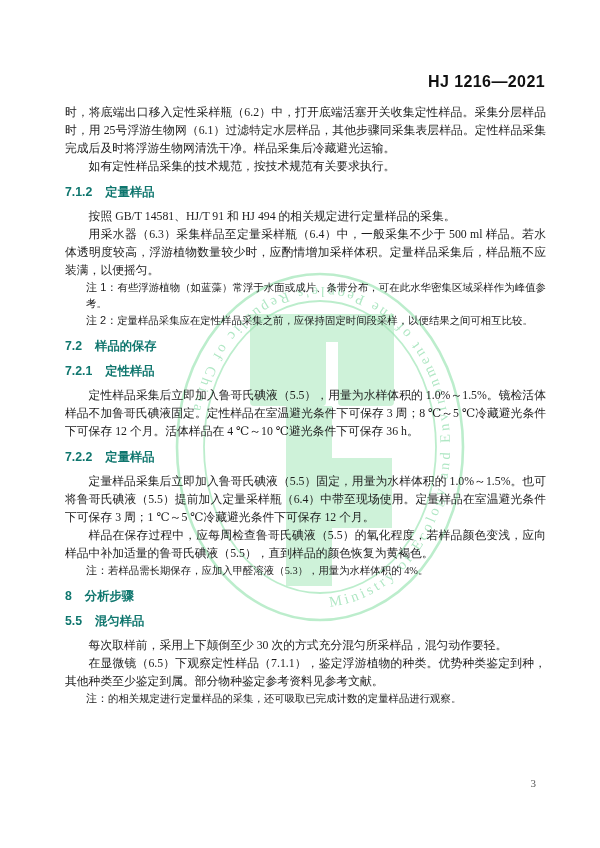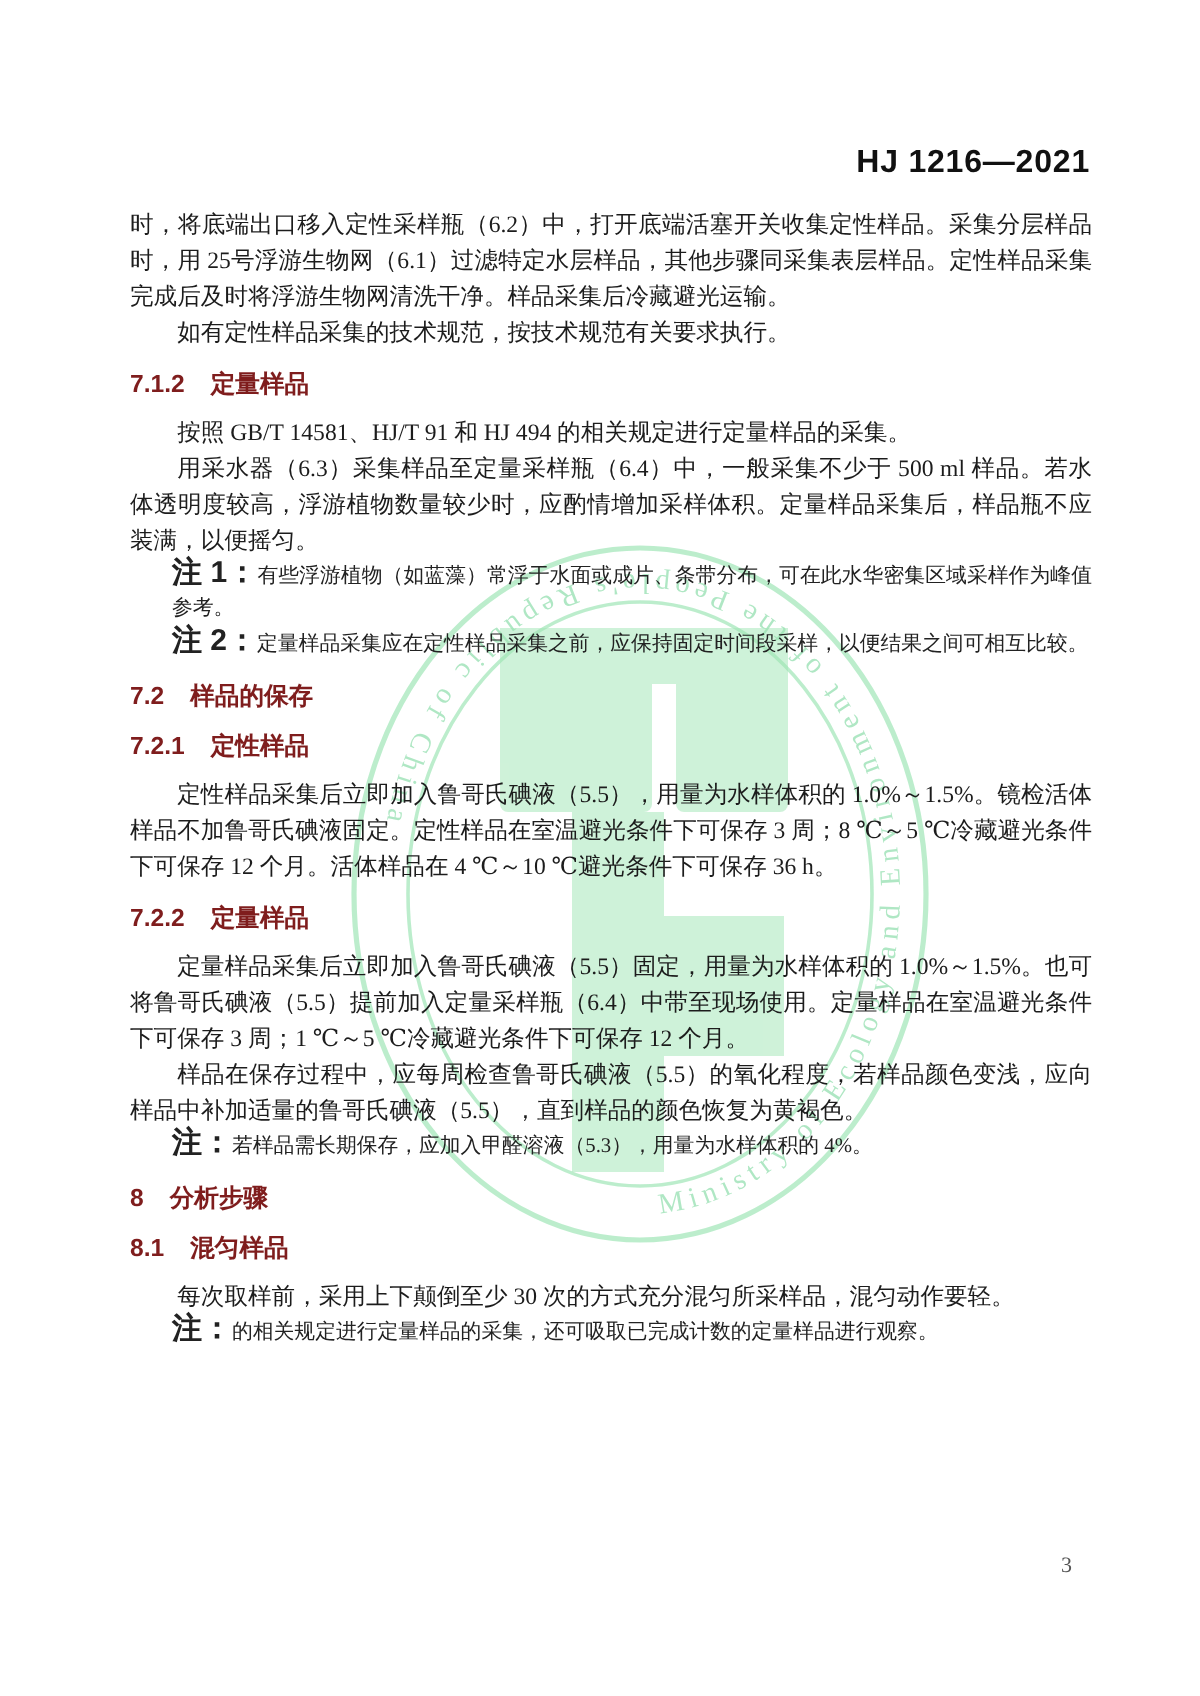--- a/index.html
+++ b/index.html
@@ -11,24 +11,24 @@
   .watermark{position:absolute;left:0;top:0;z-index:0;pointer-events:none;}
   .content{position:absolute;left:65px;right:54px;top:103px;z-index:1;}
   .doc-code{
     position:absolute;top:73px;right:55px;z-index:1;
     font-family:"Liberation Sans","DejaVu Sans",sans-serif;
     font-weight:bold;font-size:16px;letter-spacing:.4px;color:#111;
   }
   p.body{font-size:11.8px;line-height:18px;text-align:justify;margin:0;text-indent:2em;}
   p.body.cont{text-indent:0;}
   p.note{font-size:10.4px;line-height:16px;margin:0 0 0 21px;text-align:justify;color:#222;}
-  p.note .note-label{font-weight:bold;font-family:"Liberation Sans","DejaVu Sans",sans-serif;font-size:15px;}
+  p.note .note-label{font-weight:normal;font-family:"Liberation Sans","DejaVu Sans",sans-serif;font-size:11px;}
   h3.sec{
     font-family:"Liberation Sans","DejaVu Sans",sans-serif;
-    font-size:12.3px;font-weight:bold;line-height:16px;margin:9px 0 7px;color:#7f1d1d;
+    font-size:12.3px;font-weight:bold;line-height:16px;margin:9px 0 7px;color:#0f766e;
   }
   h3.sec .sec-num{margin-right:13px;}
   .page-number{
     position:absolute;top:777px;right:64px;z-index:1;
     font-size:11px;color:#555;
   }
 </style>
 </head>
 <body>
 
@@ -83,23 +83,24 @@
     </h3>
     <p class="body">定量样品采集后立即加入鲁哥氏碘液（5.5）固定，用量为水样体积的 1.0%～1.5%。也可将鲁哥氏碘液（5.5）提前加入定量采样瓶（6.4）中带至现场使用。定量样品在室温避光条件下可保存 3 周；1 ℃～5 ℃冷藏避光条件下可保存 12 个月。</p>
     <p class="body">样品在保存过程中，应每周检查鲁哥氏碘液（5.5）的氧化程度，若样品颜色变浅，应向样品中补加适量的鲁哥氏碘液（5.5），直到样品的颜色恢复为黄褐色。</p>
     <p class="note"><span class="note-label">注：</span><span>若样品需长期保存，应加入甲醛溶液（5.3），用量为水样体积的 4%。</span></p>
 
     <h3 class="sec">
       <span class="sec-num">8</span><span>分析步骤</span>
     </h3>
 
     <h3 class="sec">
-      <span class="sec-num">8.1</span><span>混匀样品</span>
+      <span class="sec-num">5.5</span><span>混匀样品</span>
     </h3>
     <p class="body">每次取样前，采用上下颠倒至少 30 次的方式充分混匀所采样品，混匀动作要轻。</p>
 
+    <p class="body">在显微镜（6.5）下观察定性样品（7.1.1），鉴定浮游植物的种类。优势种类鉴定到种，其他种类至少鉴定到属。部分物种鉴定参考资料见参考文献。</p>
     <p class="note"><span class="note-label">注：</span><span>的相关规定进行定量样品的采集，还可吸取已完成计数的定量样品进行观察。</span></p>
 
   </div>
 
   <div class="page-number">3</div>
 
 </div>
 
 </body></html>

